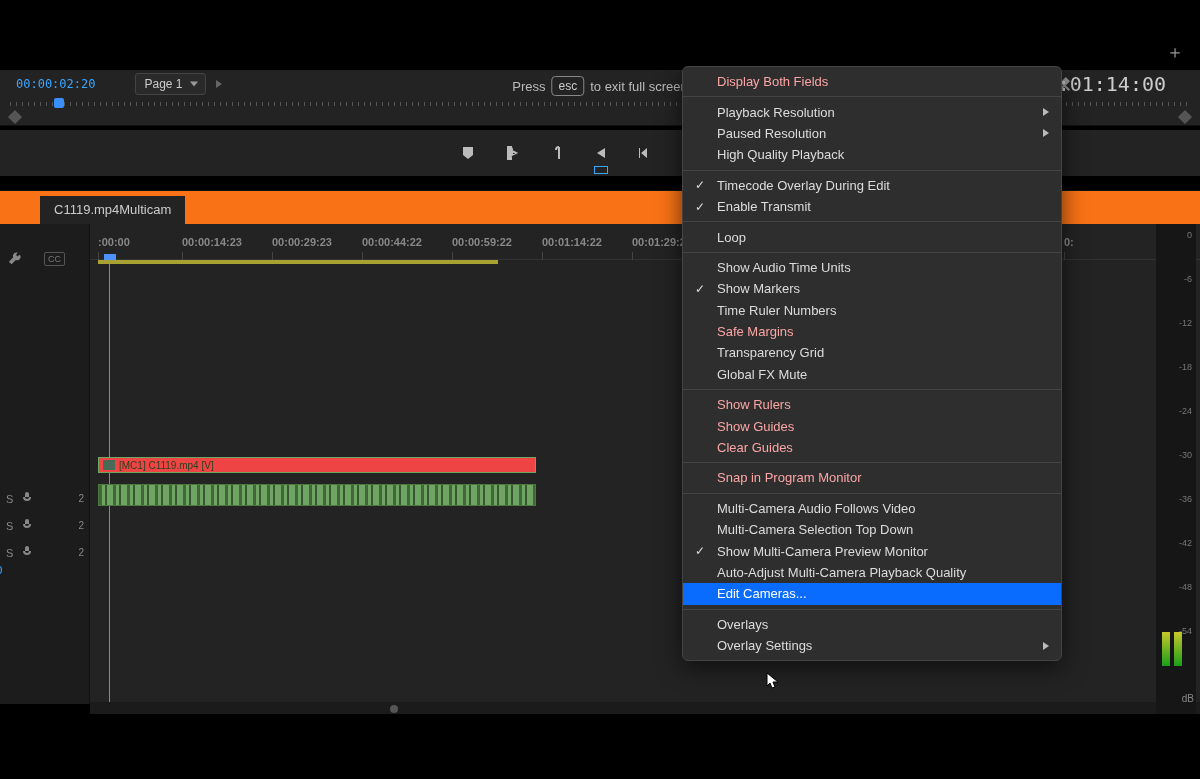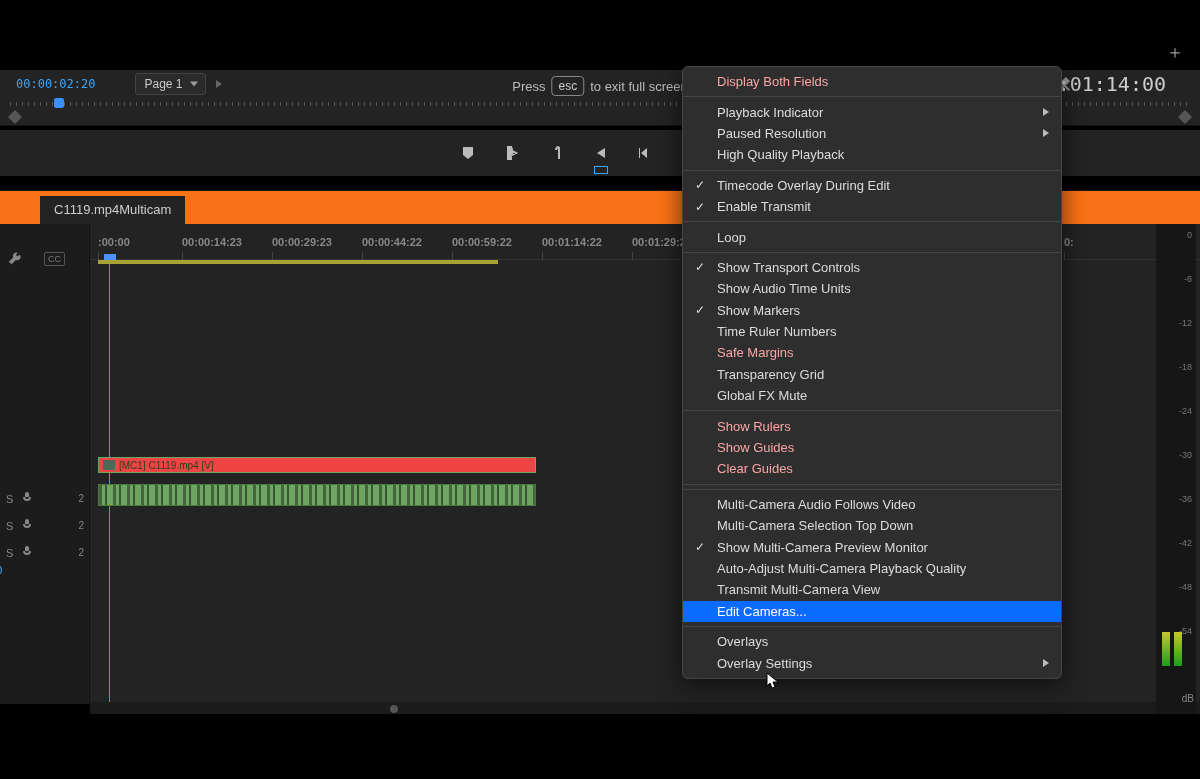--- a/index.html
+++ b/index.html
@@ -248,47 +248,46 @@
       <span class="db-val" style="top: 396px;">-54</span>
     </div>
   <div class="meter-bar"></div>
   <div class="meter-bar meter-bar2"></div>
   <span class="db-label">dB</span>
 </div>
 
 <div class="context-menu" id="context-menu">
     <div class="cm-item disabled">Display Both Fields</div>
     <div class="cm-sep"></div>
-    <div class="cm-item cm-sub">Playback Indicator</div>
+    <div class="cm-item cm-sub">Playback Resolution</div>
     <div class="cm-item cm-sub">Paused Resolution</div>
     <div class="cm-item">High Quality Playback</div>
     <div class="cm-sep"></div>
     <div class="cm-item cm-check">Timecode Overlay During Edit</div>
     <div class="cm-item cm-check">Enable Transmit</div>
     <div class="cm-sep"></div>
     <div class="cm-item">Loop</div>
     <div class="cm-sep"></div>
-    <div class="cm-item cm-check">Show Transport Controls</div>
     <div class="cm-item">Show Audio Time Units</div>
     <div class="cm-item cm-check">Show Markers</div>
     <div class="cm-item">Time Ruler Numbers</div>
     <div class="cm-item disabled">Safe Margins</div>
     <div class="cm-item">Transparency Grid</div>
     <div class="cm-item">Global FX Mute</div>
     <div class="cm-sep"></div>
     <div class="cm-item disabled">Show Rulers</div>
     <div class="cm-item disabled">Show Guides</div>
     <div class="cm-item disabled">Clear Guides</div>
     <div class="cm-sep"></div>
+    <div class="cm-item disabled">Snap in Program Monitor</div>
     <div class="cm-sep"></div>
     <div class="cm-item">Multi-Camera Audio Follows Video</div>
     <div class="cm-item">Multi-Camera Selection Top Down</div>
     <div class="cm-item cm-check">Show Multi-Camera Preview Monitor</div>
     <div class="cm-item">Auto-Adjust Multi-Camera Playback Quality</div>
-    <div class="cm-item">Transmit Multi-Camera View</div>
     <div class="cm-item highlight">Edit Cameras...</div>
     <div class="cm-sep"></div>
     <div class="cm-item">Overlays</div>
     <div class="cm-item cm-sub">Overlay Settings</div>
   </div>
 
 <div class="cursor">
   <svg viewBox="0 0 14 18">
       <path d="M1 1l0 13 3-3 2 5 3-1-2-5 5 0z"></path>
     </svg>

